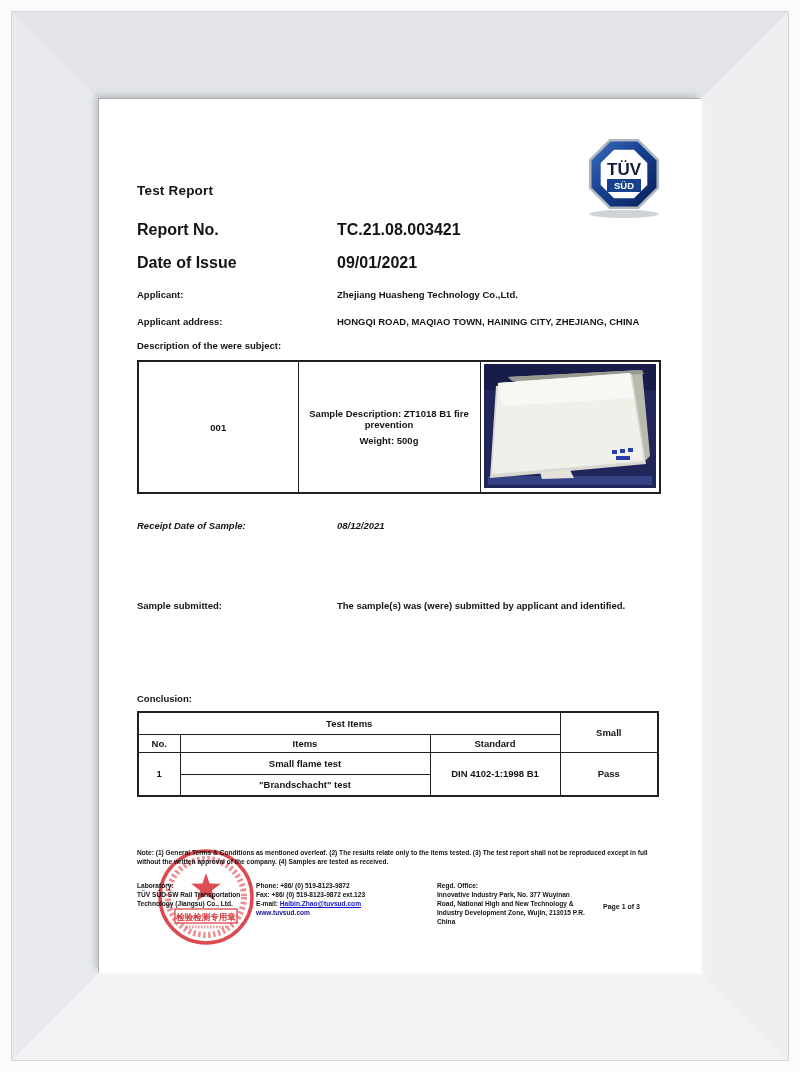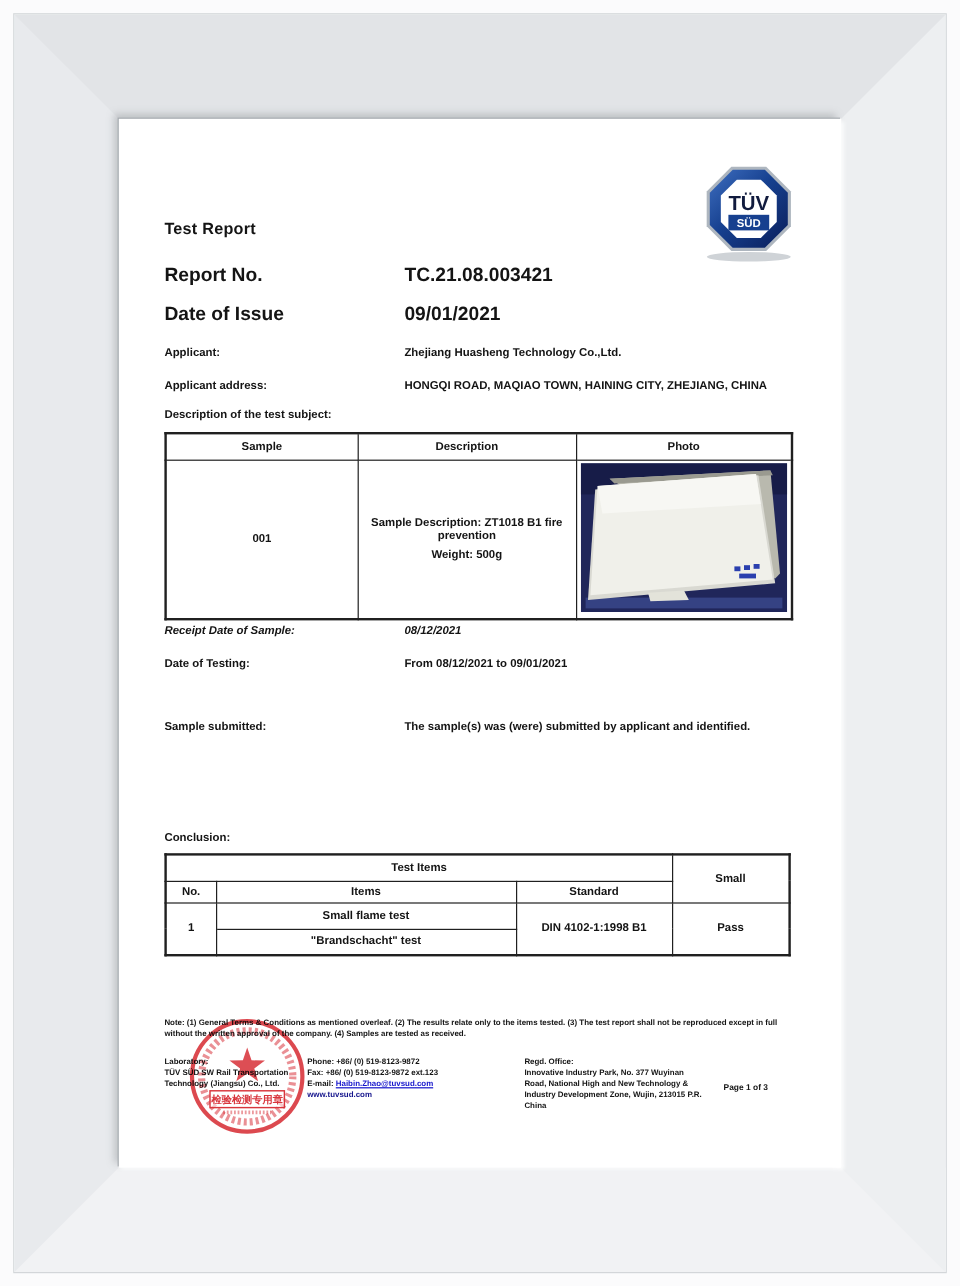--- a/index.html
+++ b/index.html
@@ -72,34 +72,29 @@
       <span class="val">09/01/2021</span>
     </div>
     <div class="abs row-sm" style="left:38px;top:190px;width:540px;">
       <span>Applicant:</span>
       <span class="val">Zhejiang Huasheng Technology Co.,Ltd.</span>
     </div>
     <div class="abs row-sm" style="left:38px;top:217px;width:540px;">
       <span>Applicant address:</span>
       <span class="val">HONGQI ROAD, MAQIAO TOWN, HAINING CITY, ZHEJIANG, CHINA</span>
     </div>
-    <div class="abs heading" style="left:38px;top:241px;">Description of the test subject:</div>
+    <div class="abs heading" style="left:38px;top:241px;">Description of the were subject:</div>
 
     <table class="doc-table abs" style="left:38px;top:261px;width:522px;">
       <colgroup>
           <col style="width:160px">
           <col style="width:182px">
           <col style="width:180px">
         </colgroup>
       <tbody>
-          <tr style="height:22px;">
-        <th>Sample</th>
-        <th>Description</th>
-        <th>Photo</th>
-      </tr>
       <tr style="height:132px;">
         <td>001</td>
         <td class="desc-cell">
           <p>Sample Description: ZT1018 B1 fire prevention</p>
           <p>Weight: 500g</p>
         </td>
         <td>
           <svg width="172" height="124" viewBox="0 0 172 124">
             <rect x="0" y="0" width="172" height="124" fill="#20265a"></rect>
             <rect x="0" y="0" width="172" height="26" fill="#171c48"></rect>
@@ -118,24 +113,20 @@
             </g>
           </svg>
         </td>
       </tr>
     </tbody>
       </table>
 
     <div class="abs row-sm" style="left:38px;top:421px;width:540px;font-style:italic;">
       <span>Receipt Date of Sample:</span>
       <span class="val">08/12/2021</span>
-    </div>
-    <div class="abs row-sm" style="left:38px;top:449px;width:540px;">
-      <span>Date of Testing:</span>
-      <span class="val">From 08/12/2021 to 09/01/2021</span>
     </div>
     <div class="abs row-sm" style="left:38px;top:477px;width:540px;margin-top:24px;">
       <span>Sample submitted:</span>
       <span class="val">The sample(s) was (were) submitted by applicant and identified.</span>
     </div>
 
     <div class="abs heading" style="left:38px;top:594px;">Conclusion:</div>
 
     <table class="doc-table abs" style="left:38px;top:612px;width:520px;">
       <colgroup>

